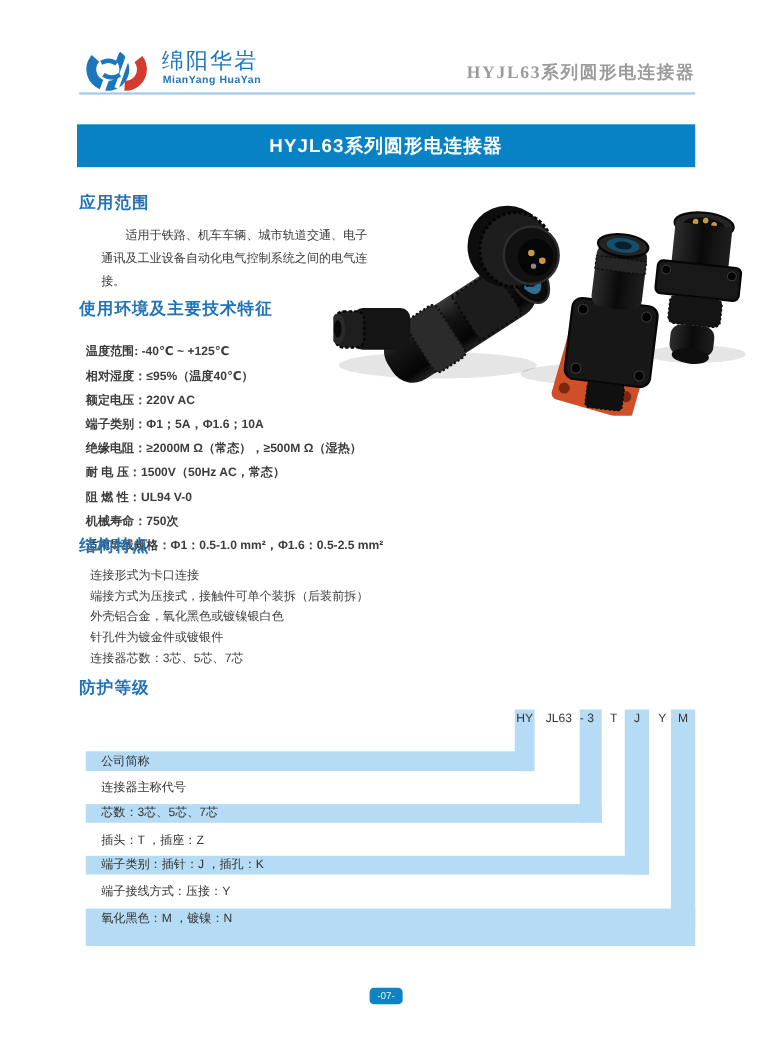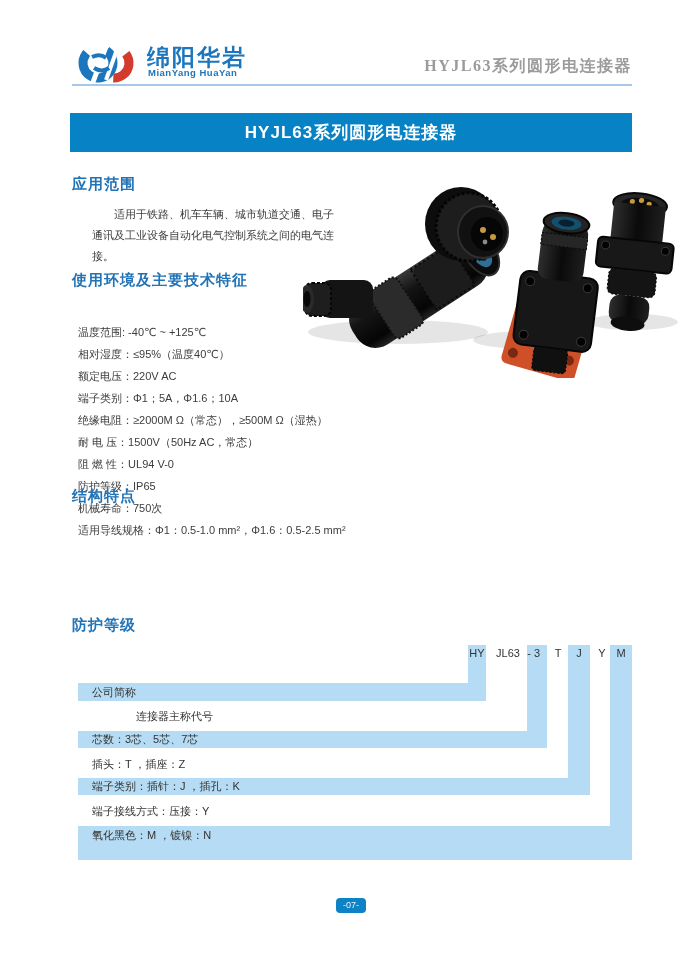--- a/index.html
+++ b/index.html
@@ -2,42 +2,42 @@
 <html><head>
 <meta charset="utf-8">
 <style>
   html,body{margin:0;padding:0;background:#e8e8e8;}
   .page{
     position:relative;width:700px;height:956px;margin:0 auto;background:#ffffff;
     font-family:"Liberation Sans","DejaVu Sans",sans-serif;color:#3c3c3c;overflow:hidden;
   }
   
   .logo-svg{position:absolute;left:72px;top:40px;}
-  .brand-cn{position:absolute;left:147px;top:42px;font-size:23px;font-weight:bold;color:#1b76bd;letter-spacing:2px;}
+  .brand-cn{position:absolute;left:147px;top:42px;font-size:20px;font-weight:normal;color:#1b76bd;letter-spacing:2px;}
   .brand-en{position:absolute;left:148px;top:67px;font-size:9.5px;font-weight:bold;color:#1b76bd;letter-spacing:.5px;}
   .doc-title{position:absolute;right:68px;top:56px;font-family:"Liberation Serif","DejaVu Serif",serif;
     font-weight:bold;font-size:16px;color:#9b9b9b;letter-spacing:1.5px;}
   .header-rule{position:absolute;left:72px;top:84px;width:560px;height:2px;background:#a5c9e6;}
   
   .banner{position:absolute;left:70px;top:113px;width:562px;height:39px;background:#0782c5;
     display:flex;align-items:center;justify-content:center;}
   .banner-title{color:#ffffff;font-size:17px;font-weight:bold;letter-spacing:1px;}
   
   .sec-heading{position:absolute;left:72px;font-size:15px;font-weight:bold;color:#2173b5;letter-spacing:1px;}
   .h-app{top:175px;}
   .h-env{top:271px;}
   .h-str{top:487px;}
   .h-name{top:616px;}
   
   .app-body{position:absolute;left:72px;top:204px;width:242px;font-size:11px;line-height:21px;
     text-align:justify;text-indent:2em;color:#3c3c3c;margin-left:20px;}
   
   .product-photo{position:absolute;left:303px;top:182px;}
   
-  .spec-list{position:absolute;left:78px;top:321px;font-size:11px;color:#3c3c3c;}
+  .spec-list{position:absolute;left:78px;top:309px;font-size:11px;color:#3c3c3c;font-weight:bold;}
   .spec-list div{height:22px;line-height:22px;white-space:nowrap;}
   
   .feat-list{position:absolute;left:82px;top:514px;font-size:11px;color:#3c3c3c;}
   .feat-list div{height:19px;line-height:19px;white-space:nowrap;}
   
   .code-part{position:absolute;top:647px;font-size:11px;color:#333;z-index:3;text-align:center;}
   .cp-hy{left:468px;width:18px;}
   .cp-jl63{left:492px;width:32px;}
   .cp-dash{left:525px;width:8px;}
   .cp-3{left:527px;width:20px;}
@@ -47,21 +47,21 @@
   .cp-m{left:610px;width:22px;}
   .vcol{position:absolute;background:#b5dcf4;z-index:1;}
   .col-hy{left:468px;top:645px;width:18px;height:56px;}
   .col-3{left:527px;top:645px;width:20px;height:103px;}
   .col-j{left:568px;top:645px;width:22px;height:150px;}
   .col-m{left:610px;top:645px;width:22px;height:199px;}
   .nrow{position:absolute;font-size:11px;color:#333;z-index:2;white-space:nowrap;}
   .nrow.band{left:78px;background:#b5dcf4;padding-left:14px;}
   .nrow.plain{left:92px;}
   .row-0{top:683px;width:393px;height:18px;line-height:18px;}
-  .row-1{top:706px;height:20px;line-height:20px;margin-left:44px;}
+  .row-1{top:706px;height:20px;line-height:20px;}
   .row-2{top:731px;width:455px;height:17px;line-height:17px;}
   .row-3{top:754px;height:20px;line-height:20px;}
   .row-4{top:778px;width:498px;height:17px;line-height:17px;}
   .row-5{top:801px;height:20px;line-height:20px;}
   .row-6{top:826px;width:540px;height:34px;line-height:18px;}
   
   .page-badge{position:absolute;left:336px;top:898px;width:30px;height:15px;border-radius:4px;
     background:#0d82c4;color:#eaf4fb;font-size:9px;font-weight:normal;text-align:center;line-height:15px;}
 </style>
 </head>
@@ -174,26 +174,32 @@
 
   <div class="sec-heading h-env">使用环境及主要技术特征</div>
   <div class="spec-list">
     <div>温度范围: -40℃ ~ +125℃</div>
     <div>相对湿度：≤95%（温度40℃）</div>
     <div>额定电压：220V AC</div>
     <div>端子类别：Φ1；5A，Φ1.6；10A</div>
     <div>绝缘电阻：≥2000M Ω（常态），≥500M Ω（湿热）</div>
     <div>耐 电 压：1500V（50Hz AC，常态）</div>
     <div>阻 燃 性：UL94 V-0</div>
-    <div>防护等级：IP65</div>
     <div>机械寿命：750次</div>
     <div>适用导线规格：Φ1：0.5-1.0 mm²，Φ1.6：0.5-2.5 mm²</div>
   </div>
 
   <div class="sec-heading h-str">结构特点</div>
+  <div class="feat-list">
+    <div>连接形式为卡口连接</div>
+    <div>端接方式为压接式，接触件可单个装拆（后装前拆）</div>
+    <div>外壳铝合金，氧化黑色或镀镍银白色</div>
+    <div>针孔件为镀金件或镀银件</div>
+    <div>连接器芯数：3芯、5芯、7芯</div>
+  </div>
 
   <div class="sec-heading h-name">防护等级</div>
 
   <span class="code-part cp-hy">HY</span>
   <span class="code-part cp-jl63">JL63</span>
   <span class="code-part cp-dash">-</span>
   <span class="code-part cp-3">3</span>
   <span class="code-part cp-t">T</span>
   <span class="code-part cp-j">J</span>
   <span class="code-part cp-y">Y</span>

